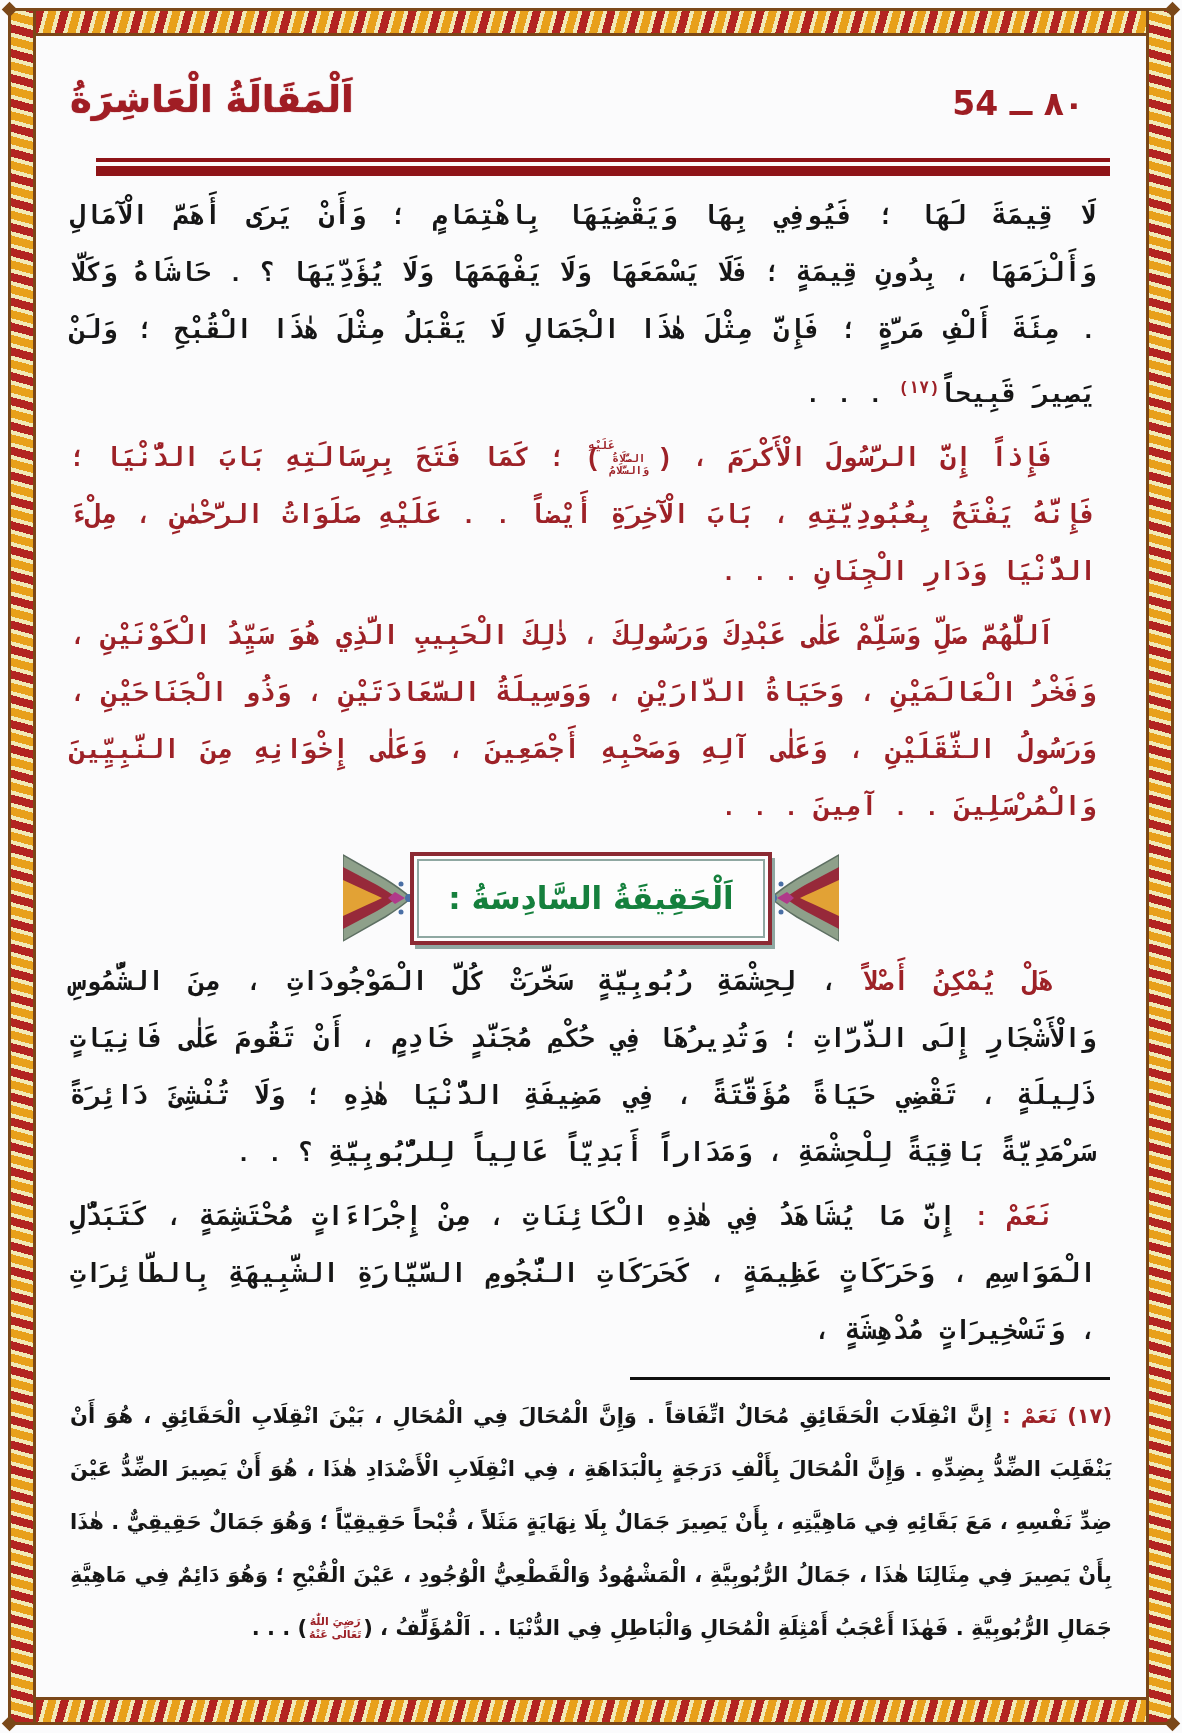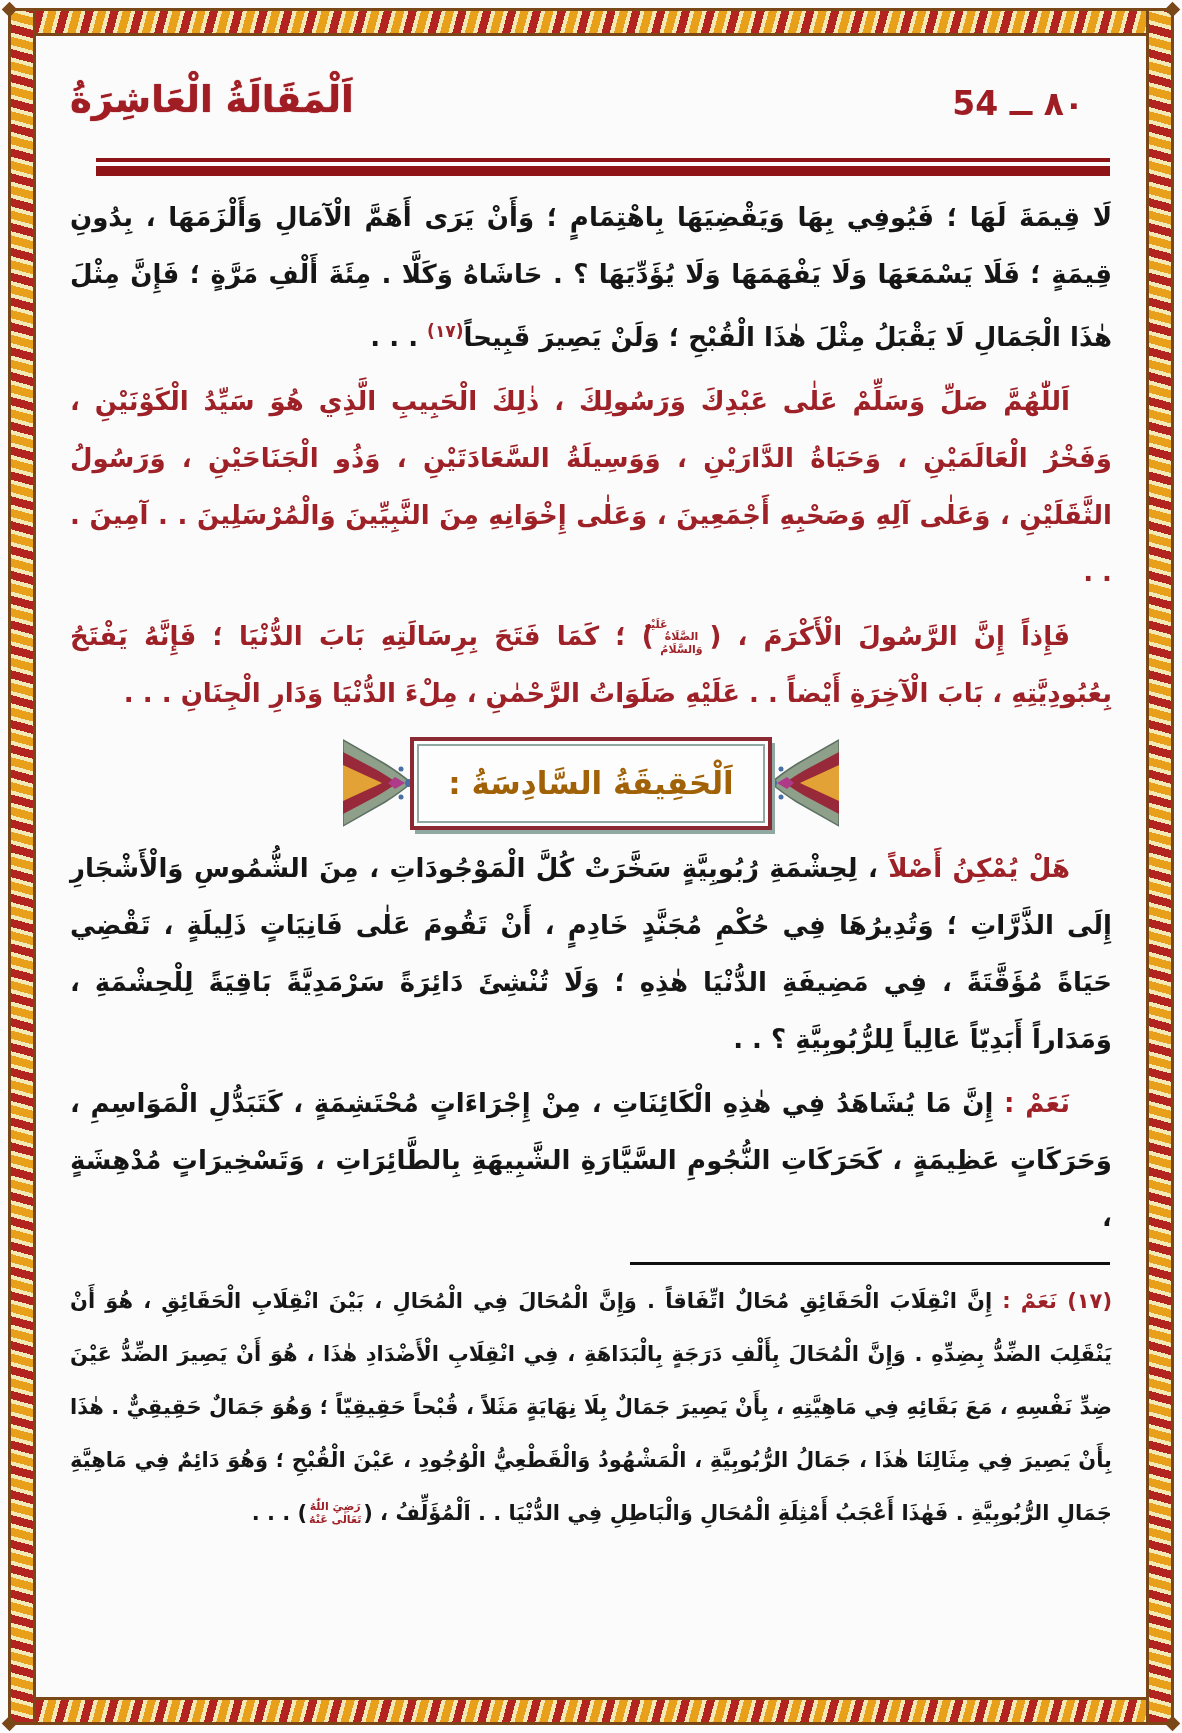--- a/index.html
+++ b/index.html
@@ -34,37 +34,37 @@
     position:absolute;right:28px;top:44px;direction:rtl;
     color:#9d1d23;font-size:33px;font-weight:bold;letter-spacing:2px;
   }
   .double-rule{margin:0 2px 0 26px;}
   .double-rule .thin{border-top:4px solid #8e1418;}
   .double-rule .thick{height:10px;background:#8e1418;margin-top:4px;}
 
   
   .body{direction:rtl;text-align:justify;color:#161616;font-weight:bold;
         font-size:26px;line-height:57px;padding-top:13px;}
-  .body p{margin:0 0 7px 0;}
+  .body p{margin:0 16px 7px 0;font-family:Liberation Mono, monospace;}
   .body p.indent{text-indent:42px;}
   .red{color:#9d2127;}
   .fn-ref{color:#9d2127;font-size:17px;vertical-align:9px;font-weight:bold;}
   .inline-callig{
     display:inline-block;direction:rtl;width:56px;font-size:11px;line-height:1.15;
     text-align:center;vertical-align:middle;font-weight:bold;white-space:normal;
   }
 
   
   .truth-row{display:flex;justify-content:center;align-items:center;margin:14px 0 10px 0;}
   .truth-box{
     position:relative;z-index:2;background:#fdfdfd;
     border:4px solid #8c2a33;
     box-shadow:4px 5px 0 -1px #8fa8a2, inset 0 0 0 3px #fdfdfd, inset 0 0 0 5px #8fa8a2;
     padding:14px 34px;direction:rtl;
-    color:#a16207;font-size:31px;font-weight:bold;white-space:nowrap;
+    color:#15803d;font-size:31px;font-weight:bold;white-space:nowrap;
   }
   .orn{z-index:1;flex:0 0 auto;}
   .orn.left{margin-left:-5px;}
   .orn.right{margin-right:-5px;transform:scaleX(-1);}
 
   
   .footnote-rule{border-top:3px solid #101010;width:480px;margin:16px 2px 10px auto;}
   .footnote{direction:rtl;text-align:justify;color:#161616;font-weight:bold;
             font-size:21px;line-height:53px;}
 </style>
@@ -90,23 +90,23 @@
     </div>
     <div class="double-rule">
       <div class="thin"></div>
       <div class="thick"></div>
     </div>
 
     <div class="body">
 
       <p><span>لَا قِيمَةَ لَهَا ؛ فَيُوفِي بِهَا وَيَقْضِيَهَا بِاهْتِمَامٍ ؛ وَأَنْ يَرَى أَهَمَّ الْآمَالِ وَأَلْزَمَهَا ، بِدُونِ قِيمَةٍ ؛ فَلَا يَسْمَعَهَا وَلَا يَفْهَمَهَا وَلَا يُؤَدِّيَهَا ؟ . حَاشَاهُ وَكَلَّا . مِئَةَ أَلْفِ مَرَّةٍ ؛ فَإِنَّ مِثْلَ هٰذَا الْجَمَالِ لَا يَقْبَلُ مِثْلَ هٰذَا الْقُبْحِ ؛ وَلَنْ يَصِيرَ قَبِيحاً</span><span class="fn-ref">(١٧)</span><span> . . .</span></p>
 
+      <p class="indent red"><span>فَإِذاً إِنَّ الرَّسُولَ الْأَكْرَمَ ، (</span><span class="inline-callig red">عَلَيْهِ الصَّلَاةُ وَالسَّلَامُ</span><span>) ؛ كَمَا فَتَحَ بِرِسَالَتِهِ بَابَ الدُّنْيَا ؛ فَإِنَّهُ يَفْتَحُ بِعُبُودِيَّتِهِ ، بَابَ الْآخِرَةِ أَيْضاً . . عَلَيْهِ صَلَوَاتُ الرَّحْمٰنِ ، مِلْءَ الدُّنْيَا وَدَارِ الْجِنَانِ . . .</span></p>
+
       <p class="indent red">اَللّٰهُمَّ صَلِّ وَسَلِّمْ عَلٰى عَبْدِكَ وَرَسُولِكَ ، ذٰلِكَ الْحَبِيبِ الَّذِي هُوَ سَيِّدُ الْكَوْنَيْنِ ، وَفَخْرُ الْعَالَمَيْنِ ، وَحَيَاةُ الدَّارَيْنِ ، وَوَسِيلَةُ السَّعَادَتَيْنِ ، وَذُو الْجَنَاحَيْنِ ، وَرَسُولُ الثَّقَلَيْنِ ، وَعَلٰى آلِهِ وَصَحْبِهِ أَجْمَعِينَ ، وَعَلٰى إِخْوَانِهِ مِنَ النَّبِيِّينَ وَالْمُرْسَلِينَ . . آمِينَ . . .</p>
-
-      <p class="indent red"><span>فَإِذاً إِنَّ الرَّسُولَ الْأَكْرَمَ ، (</span><span class="inline-callig red">عَلَيْهِ الصَّلَاةُ وَالسَّلَامُ</span><span>) ؛ كَمَا فَتَحَ بِرِسَالَتِهِ بَابَ الدُّنْيَا ؛ فَإِنَّهُ يَفْتَحُ بِعُبُودِيَّتِهِ ، بَابَ الْآخِرَةِ أَيْضاً . . عَلَيْهِ صَلَوَاتُ الرَّحْمٰنِ ، مِلْءَ الدُّنْيَا وَدَارِ الْجِنَانِ . . .</span></p>
 
       <div class="truth-row">
         <svg class="orn left" width="72" height="94" viewBox="0 0 72 94" aria-hidden="true">
           <path d="M72 4 L30 28 Q14 38 4 47 Q14 56 30 66 L72 90 Z" fill="#8ea08a" stroke="#5d6f62" stroke-width="1.5"></path>
           <path d="M72 16 L38 34 Q26 41 18 47 Q26 53 38 60 L72 78 Z" fill="#97293a"></path>
           <path d="M72 29 L46 41 Q39 44 33 47 Q39 50 46 53 L72 65 Z" fill="#e2a235"></path>
           <path d="M20 41 L10 47 L20 53 L27 47 Z" fill="#b03a8a"></path>
           <circle cx="6" cy="47" r="4" fill="#4a6fa5"></circle>
           <circle cx="14" cy="33" r="2.5" fill="#4a6fa5"></circle>
           <circle cx="14" cy="61" r="2.5" fill="#4a6fa5"></circle>

